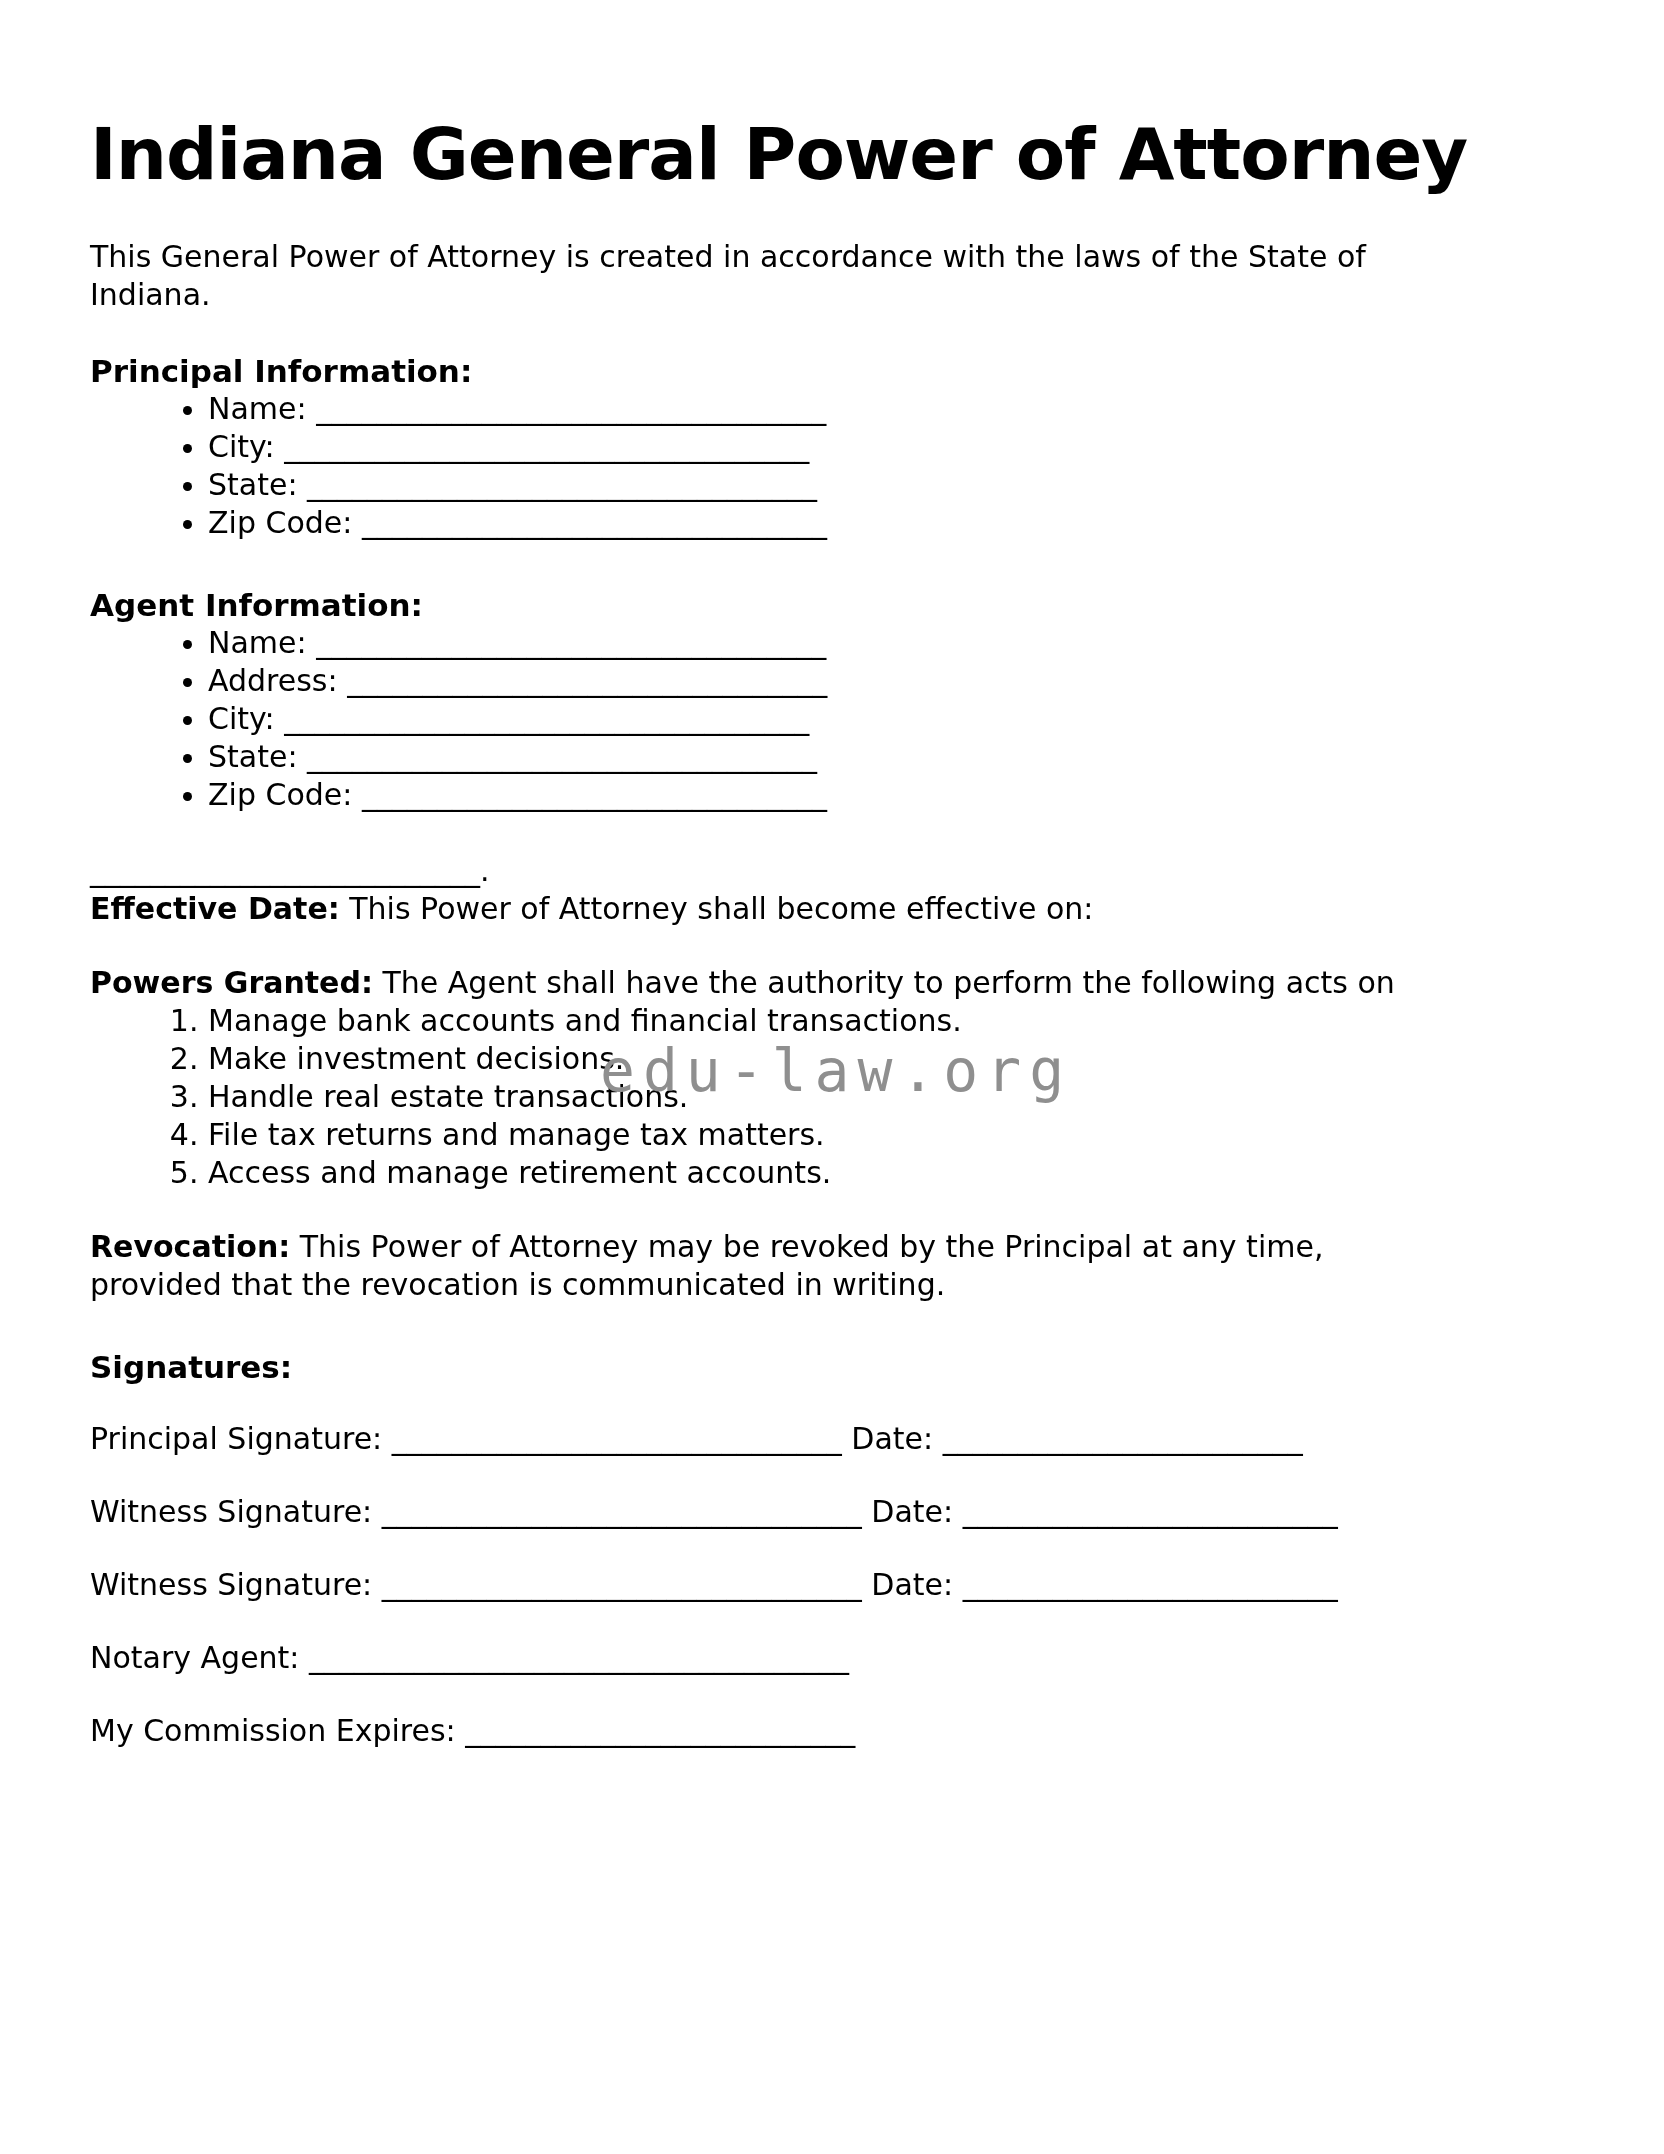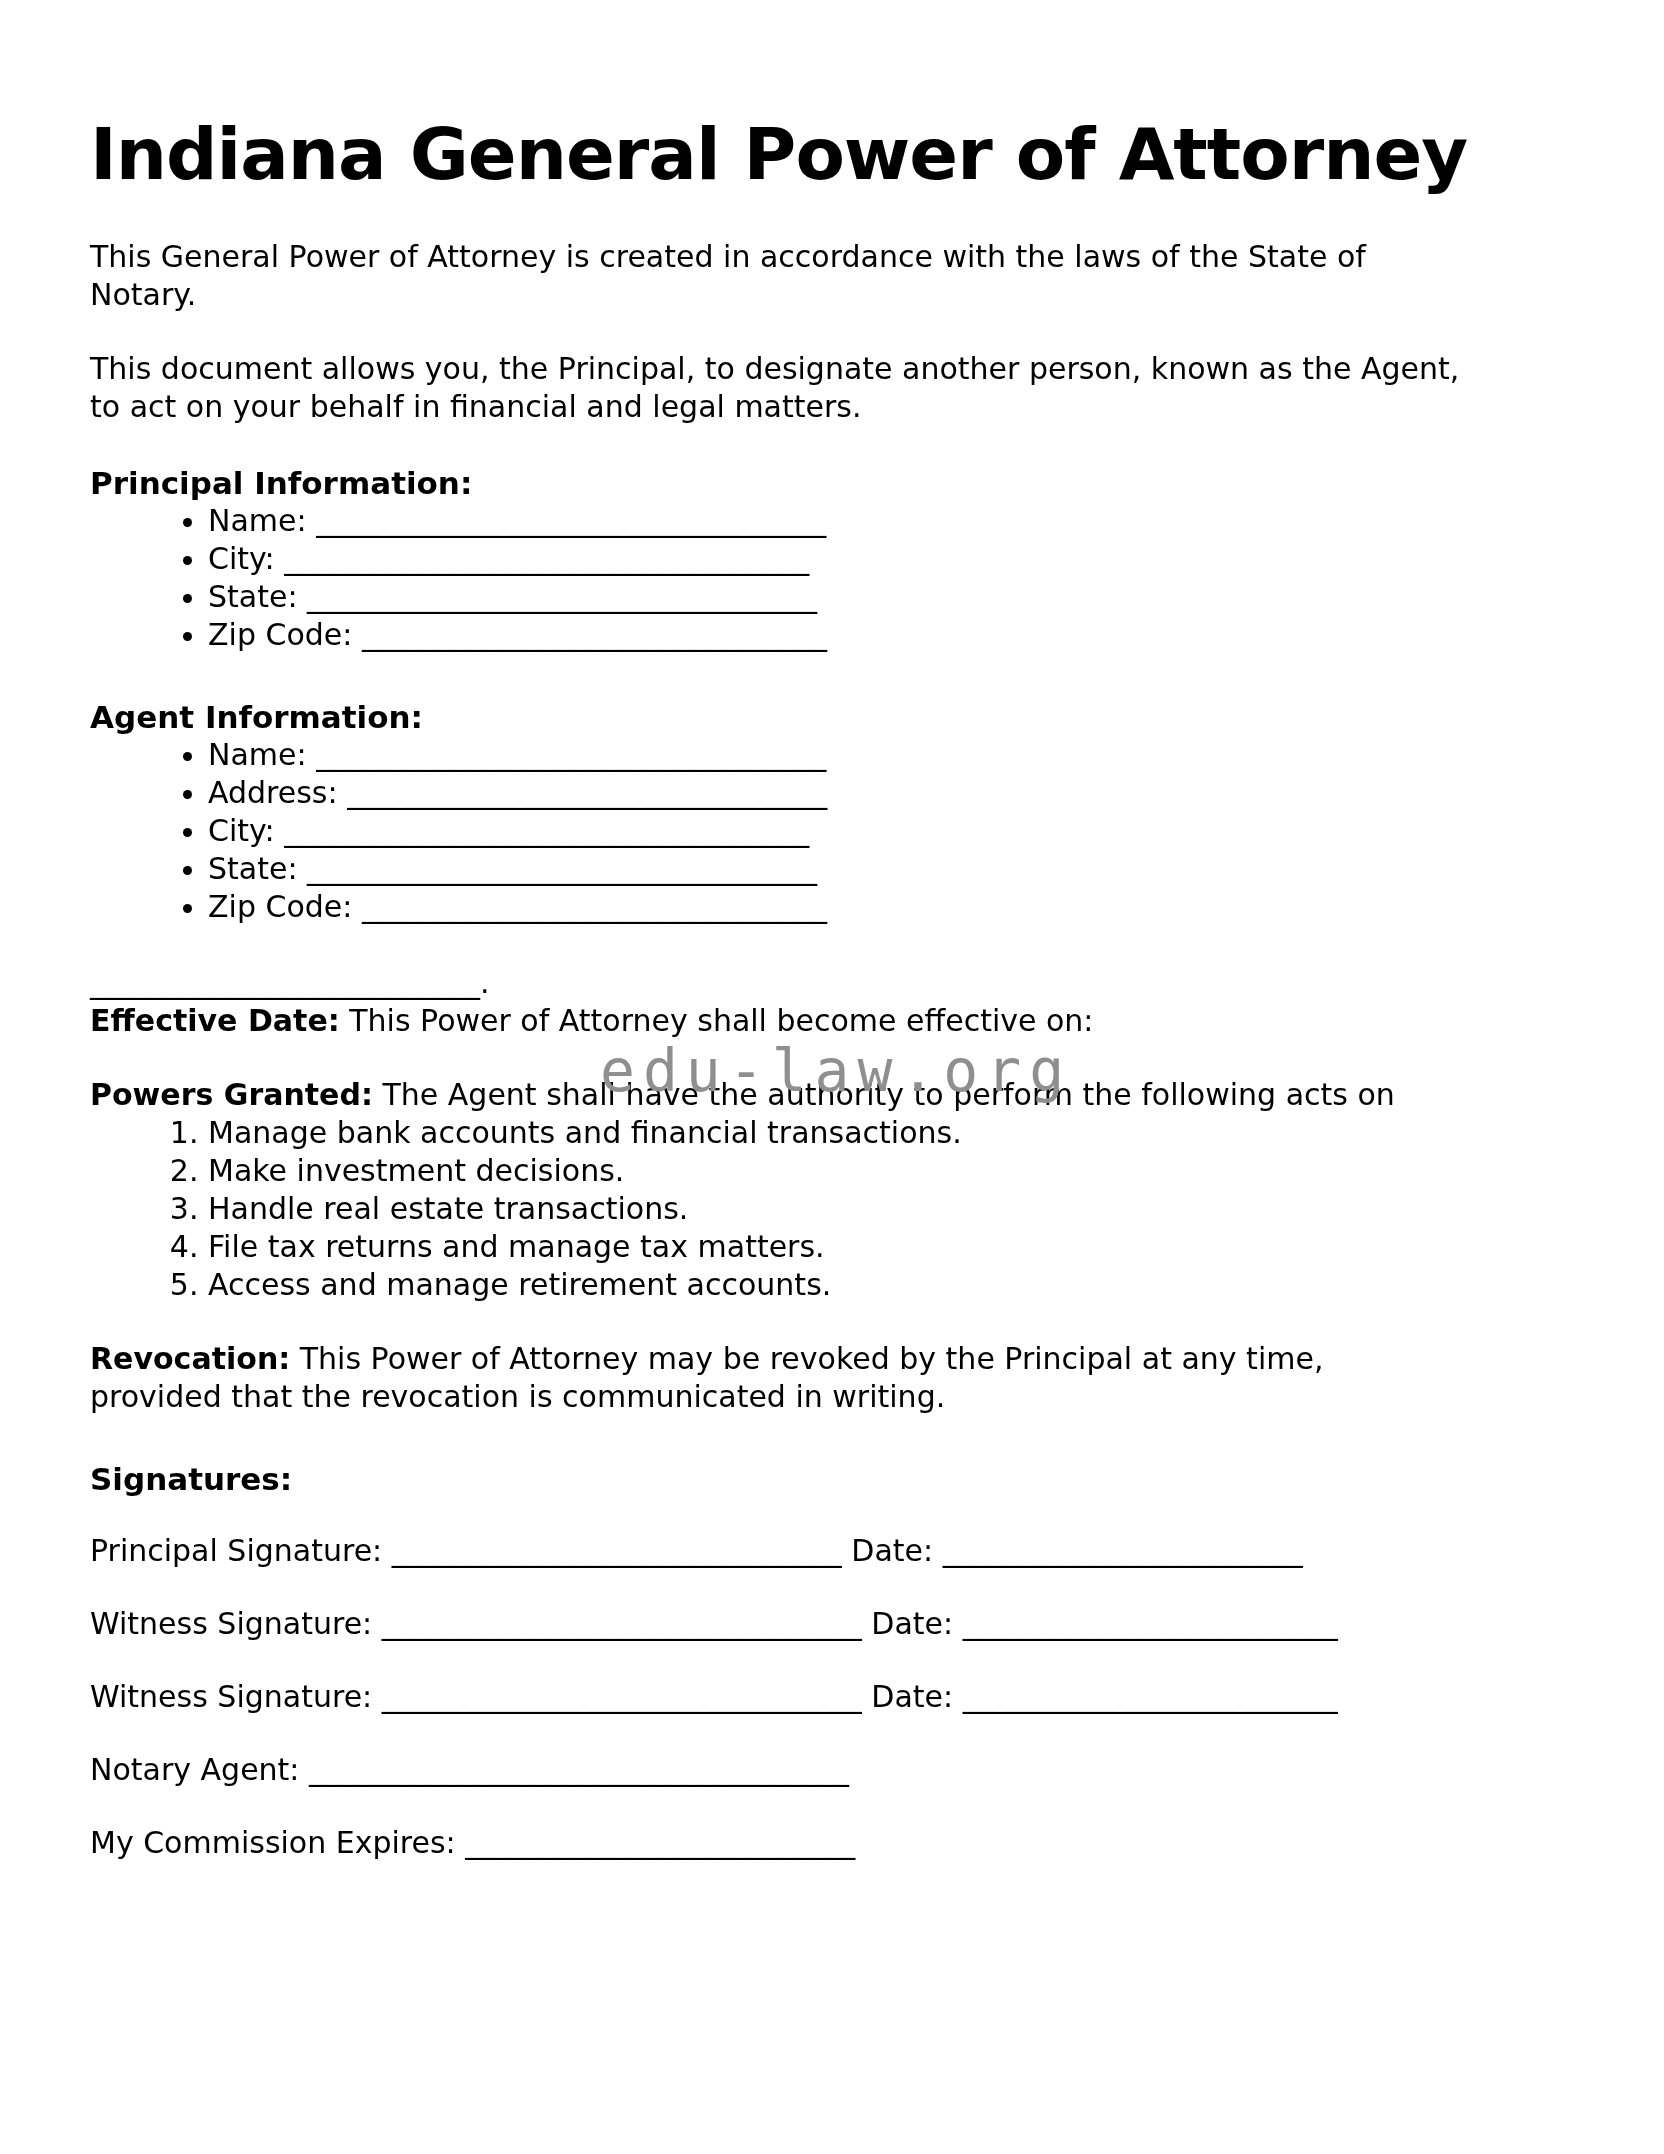--- a/index.html
+++ b/index.html
@@ -45,27 +45,23 @@
 </style>
 </head>
 <body>
 
 <div class="page">
 
   <h1 class="title">Indiana General Power of Attorney</h1>
 
   <p class="body mt48">
     <span class="line">This General Power of Attorney is created in accordance with the laws of the State of</span>
-    <span class="line">Notary.</span>
+    <span class="line">Indiana.</span>
   </p>
 
-  <p class="body mt36">
-    <span class="line">This document allows you, the Principal, to designate another person, known as the Agent,</span>
-    <span class="line">to act on your behalf in financial and legal matters.</span>
-  </p>
 
   <p class="sec-head mt38">Principal Information:</p>
 
   <ul class="fields mt26">
     <li>
       <span>Name:</span>
       <span class="blank">__________________________________</span>
     </li>
     <li>
       <span>City:</span>

